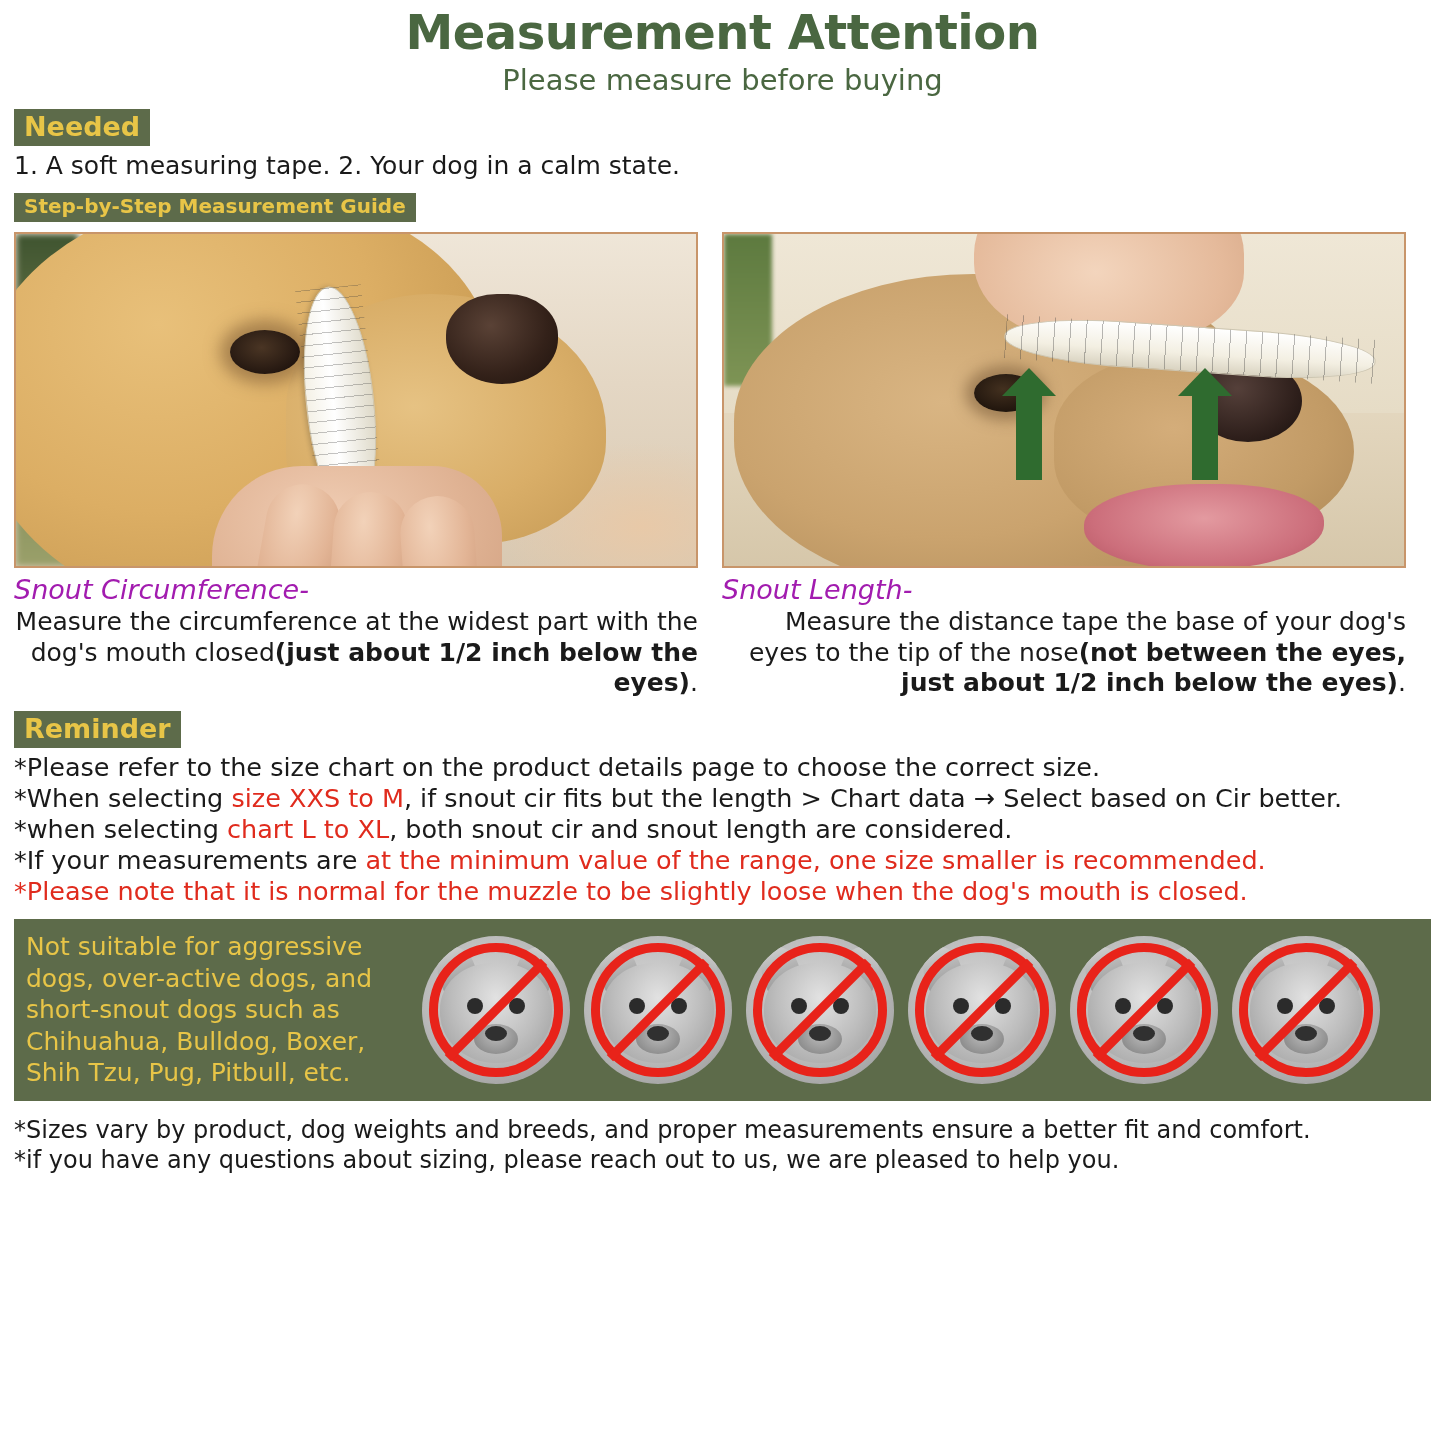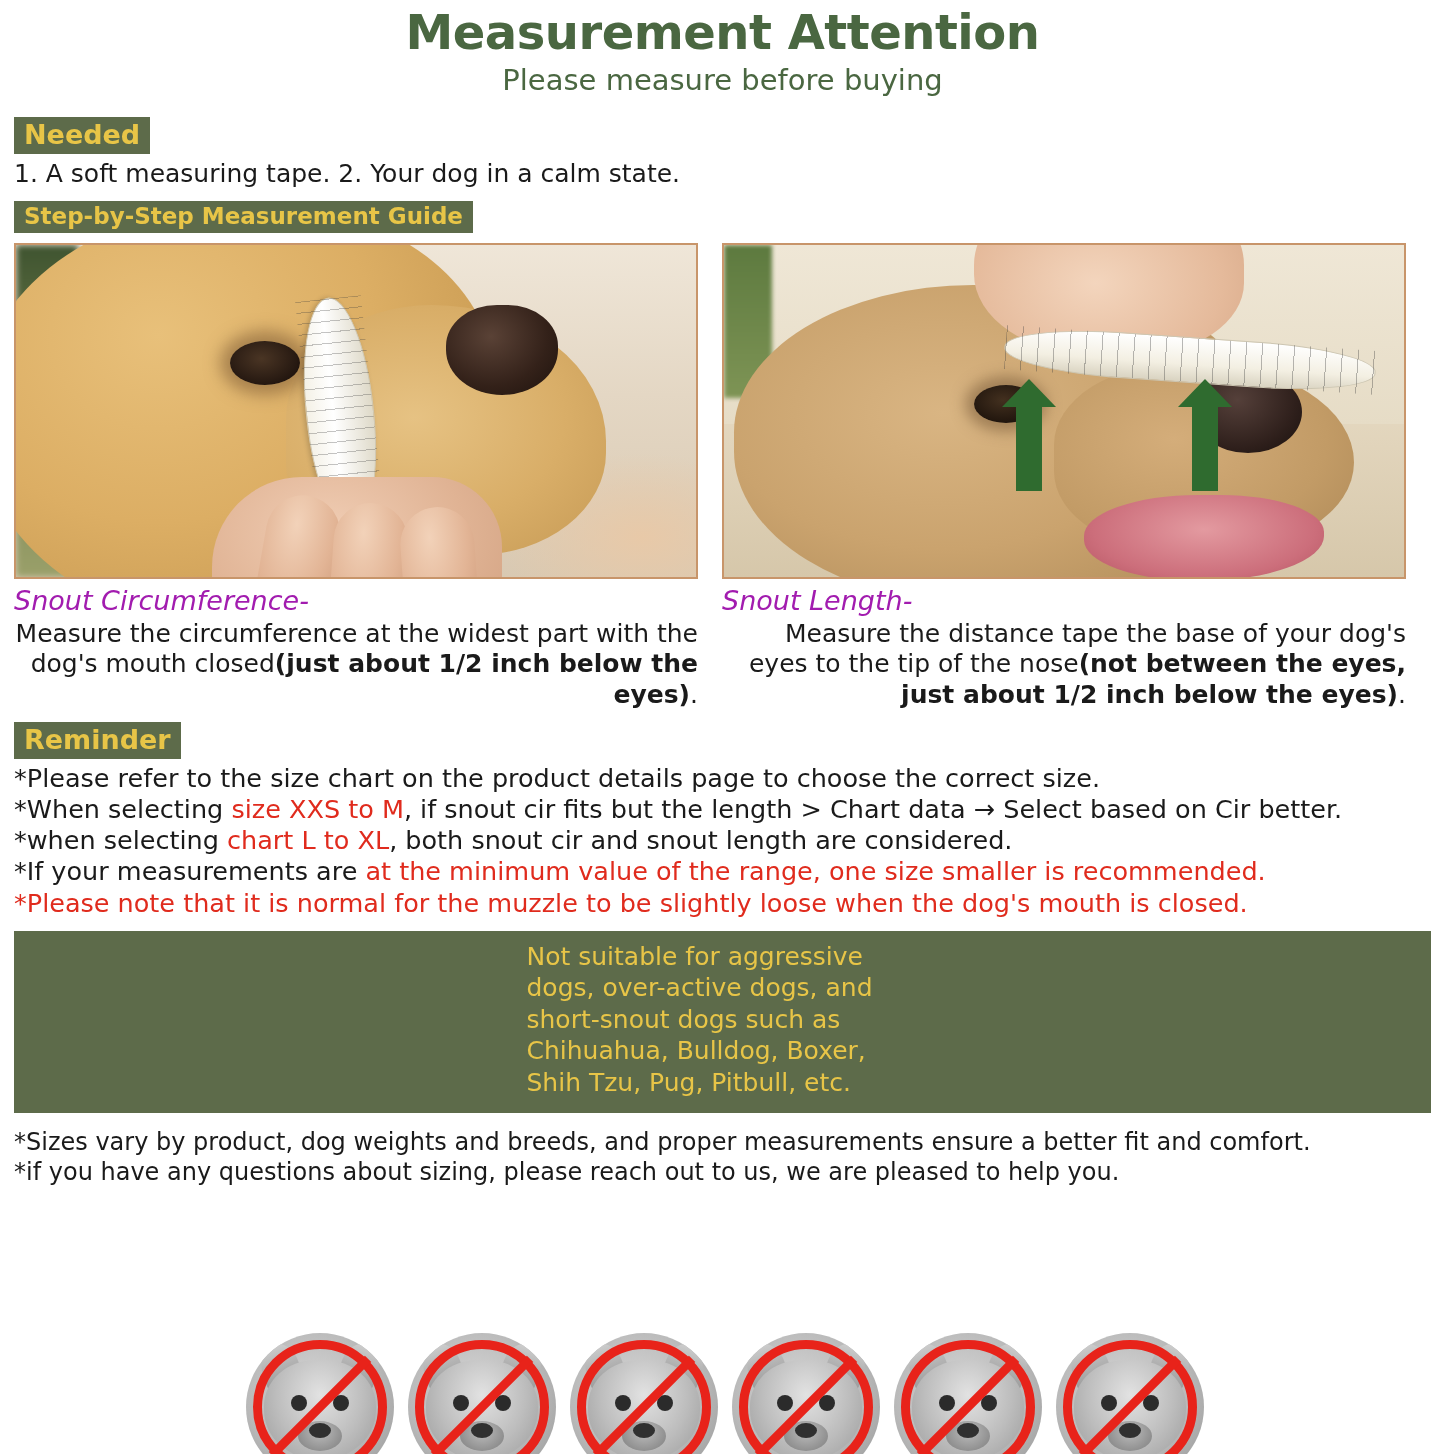--- a/index.html
+++ b/index.html
@@ -43,23 +43,23 @@
   
   .chip {
     display: inline-block;
     background: #5d6b4a;
     color: #e8c547;
     font-weight: bold;
     font-size: 27px;
     padding: 2px 10px 4px 10px;
     line-height: 1.15;
   }
-  .chip.lg { font-size: 23px; }
-
-  .needed-wrap { margin-top: 20px; }
+  .chip.lg { font-size: 20px; }
+
+  .needed-wrap { margin-top: 12px; }
   .needed-text {
     font-size: 25px;
     margin-top: 5px;
     line-height: 1.2;
   }
 
   .guide-wrap { margin-top: 12px; }
 
   
   .cols {
@@ -266,21 +266,20 @@
 
   
   .band {
     margin-top: 12px;
     background: #5d6b4a;
     display: flex;
     align-items: center;
     padding: 10px 12px;
     height: 182px;
     box-sizing: border-box;
-    flex-direction: column;
   }
   .band-text {
     color: #e8c547;
     font-size: 25px;
     line-height: 1.26;
     width: 392px;
     flex: 0 0 392px;
   }
   .band-icons {
     display: flex;

